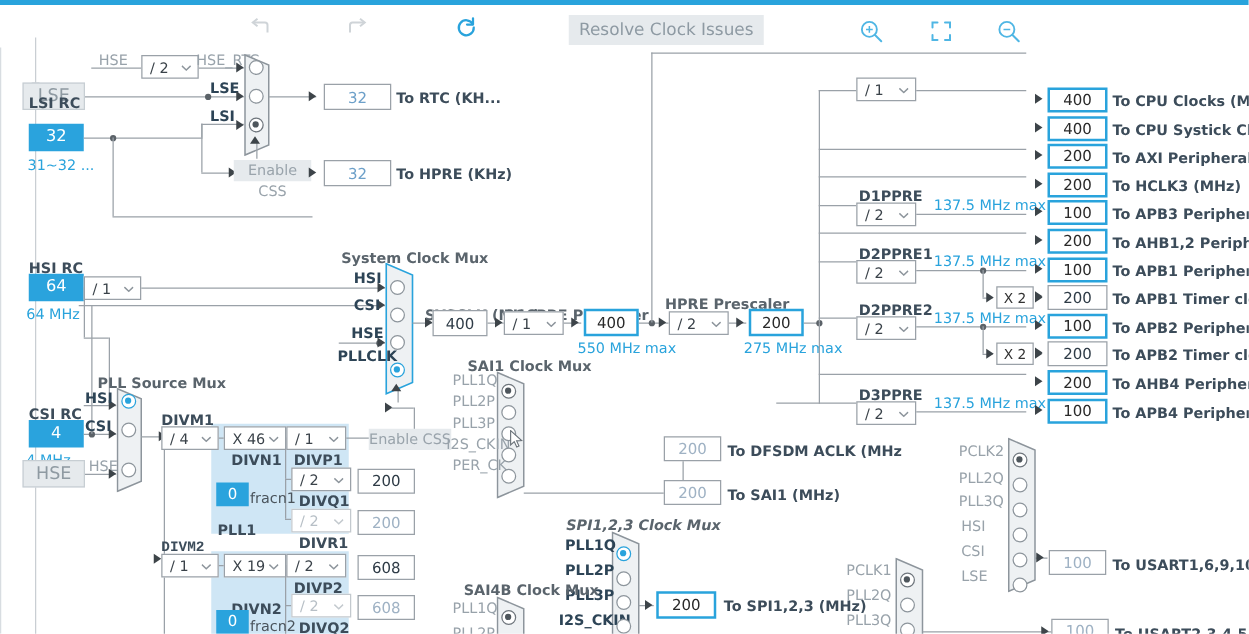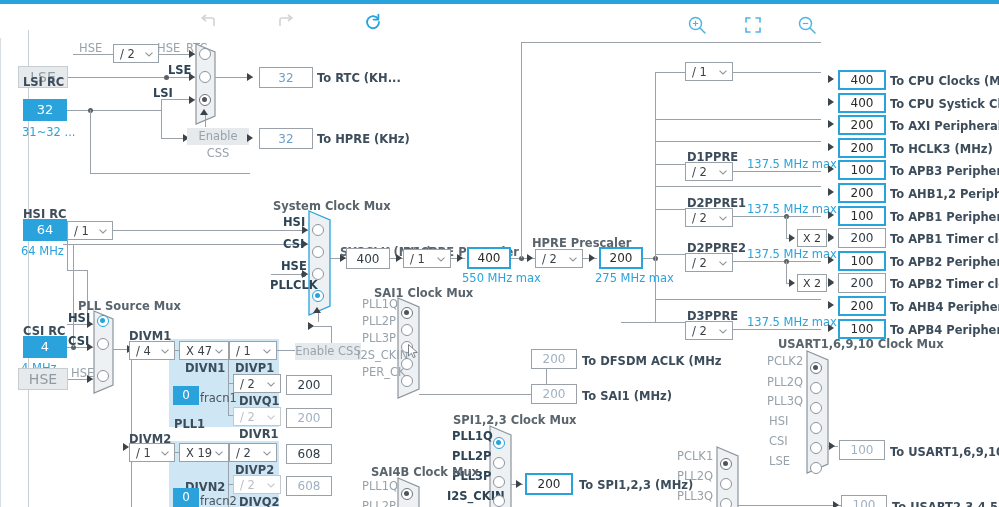--- a/index.html
+++ b/index.html
@@ -99,20 +99,21 @@
           <path d="M5 13 L5 7 Q5 5 7 5 L16 5" fill="none" stroke="#cfd4d8" stroke-width="1.6"></path>
           <path d="M13 2 L16.8 5 L13 8" fill="none" stroke="#cfd4d8" stroke-width="1.6"></path>
         </svg>
     </div>
     <div class="tbicon" style="left:360px;">
       <svg width="18" height="18" viewBox="0 0 18 18">
           <path d="M14.2 6.2 A6 6 0 1 0 15 9" fill="none" stroke="#29a3dc" stroke-width="1.8" stroke-linecap="round"></path>
           <path d="M14.4 1.6 L14.4 6.6 L9.6 6.6" fill="none" stroke="#29a3dc" stroke-width="1.8" stroke-linecap="round" stroke-linejoin="round"></path>
         </svg>
     </div>
+    <div class="resolvebtn">Resolve Clock Issues</div>
     <div class="zicon" style="left:686px;">
       <svg width="22" height="22" viewBox="0 0 22 22">
           <circle cx="9.5" cy="9.5" r="6" fill="none" stroke="#4fb6e4" stroke-width="1.5"></circle>
           <path d="M14 14 L19 19" stroke="#4fb6e4" stroke-width="1.6" stroke-linecap="round"></path>
           <path d="M9.5 6.8 L9.5 12.2 M6.8 9.5 L12.2 9.5" stroke="#4fb6e4" stroke-width="1.2"></path>
         </svg>
     </div>
     <div class="zicon" style="left:742px;">
       <svg width="22" height="22" viewBox="0 0 22 22">
           <path d="M4 8 L4 4 L8 4 M14 4 L18 4 L18 8 M18 14 L18 18 L14 18 M8 18 L4 18 L4 14" fill="none" stroke="#4fb6e4" stroke-width="1.6" stroke-linecap="round"></path>
@@ -153,21 +154,21 @@
 
     <div class="lbl" style="left:22px;top:37px;">LSI RC</div>
     <div class="srcblue" style="left:22px;top:61px;width:44px;height:22px;line-height:22px;">32</div>
     <div class="bluetext" style="left:21px;top:87px;">31~32 ...</div>
     <div class="wire wh" style="left:66px;top:72px;width:95px;"></div>
     <div class="dot" style="left:87px;top:70px;"></div>
     <div class="wire wv" style="left:89px;top:72px;height:63px;"></div>
     <div class="wire wh" style="left:89px;top:135px;width:160px;"></div>
     <div class="wire wv" style="left:160px;top:61px;height:11px;"></div>
     <div class="wire wh" style="left:160px;top:61px;width:34px;"></div>
-    <div class="lbl sig" style="left:152px;top:48px;">LSI</div>
+    <div class="lbl sig" style="left:167px;top:48px;">LSI</div>
     <div class="arw" style="left:188px;top:58px;"></div>
     <div class="wire wv" style="left:160px;top:61px;height:39px;"></div>
     <div class="wire wh" style="left:160px;top:100px;width:24px;"></div>
     <div class="arw" style="left:182px;top:96px;"></div>
 
     <div class="mux" style="left:194px;top:5px;">
       <svg width="26" height="82" viewBox="0 0 26 82">
           <path d="M1 1 L20 9 L20 73 L1 81 Z" fill="#eef1f3" stroke="#8d959c" stroke-width="1.2"></path>
         </svg>
     </div>
@@ -252,21 +253,21 @@
     <div class="pllgrp" style="left:168px;top:301px;width:110px;height:88px;"></div>
     <div class="lbl" style="left:128px;top:291px;">DIVM1</div>
     <div class="dd" style="left:128px;top:303px;width:46px;height:19px;line-height:19px;">
       <span class="t">/ 4</span>
       <svg class="cv" viewBox="0 0 8 5">
           <path d="M0.5 0.7 L4 4 L7.5 0.7" fill="none" stroke="#8d959c" stroke-width="1.1"></path>
         </svg>
     </div>
     <div class="wire wh" style="left:174px;top:312px;width:8px;"></div>
     <div class="dd" style="left:178px;top:303px;width:50px;height:19px;line-height:19px;">
-      <span class="t">X 47</span>
+      <span class="t">X 46</span>
       <svg class="cv" viewBox="0 0 8 5">
           <path d="M0.5 0.7 L4 4 L7.5 0.7" fill="none" stroke="#8d959c" stroke-width="1.1"></path>
         </svg>
     </div>
     <div class="lbl" style="left:184px;top:323px;">DIVN1</div>
     <div class="dd" style="left:228px;top:303px;width:48px;height:19px;line-height:19px;">
       <span class="t">/ 1</span>
       <svg class="cv" viewBox="0 0 8 5">
           <path d="M0.5 0.7 L4 4 L7.5 0.7" fill="none" stroke="#8d959c" stroke-width="1.1"></path>
         </svg>
@@ -295,21 +296,21 @@
     <div class="srcblue" style="left:172px;top:348px;width:26px;height:19px;line-height:19px;font-size:12px;">0</div>
     <div class="lbl" style="left:199px;top:353px;font-weight:normal;color:#4a545c;">fracn1</div>
     <div class="lbl" style="left:173px;top:379px;">PLL1</div>
 
     <div class="wire wh" style="left:276px;top:312px;width:54px;"></div>
     <div class="wire wv" style="left:330px;top:288px;height:24px;"></div>
     <div class="arw" style="left:307px;top:284px;"></div>
     <div class="wire wh" style="left:312px;top:288px;width:18px;"></div>
 
     <div class="pllgrp" style="left:168px;top:403px;width:110px;height:90px;"></div>
-    <div class="lbl" style="left:128px;top:394px;">DIVM2</div>
+    <div class="lbl" style="left:128px;top:394px;font-family:Liberation Mono, monospace;">DIVM2</div>
     <div class="arw" style="left:122px;top:405px;"></div>
     <div class="dd" style="left:128px;top:405px;width:46px;height:19px;line-height:19px;">
       <span class="t">/ 1</span>
       <svg class="cv" viewBox="0 0 8 5">
           <path d="M0.5 0.7 L4 4 L7.5 0.7" fill="none" stroke="#8d959c" stroke-width="1.1"></path>
         </svg>
     </div>
     <div class="wire wh" style="left:174px;top:414px;width:8px;"></div>
     <div class="dd" style="left:178px;top:405px;width:50px;height:19px;line-height:19px;padding-left:47px;">
       <span class="t">X 19</span>
@@ -528,21 +529,21 @@
     <div class="wire wh" style="left:418px;top:356px;width:128px;"></div>
     <div class="wire wv" style="left:545px;top:318px;height:38px;"></div>
     <div class="wire wh" style="left:545px;top:318px;width:16px;"></div>
     <div class="arw" style="left:557px;top:314px;"></div>
     <div class="vbox gray" style="left:530px;top:311px;width:46px;height:20px;line-height:19px;">200</div>
     <div class="outlbl" style="left:581px;top:316px;">To DFSDM ACLK (MHz</div>
     <div class="arw" style="left:557px;top:352px;"></div>
     <div class="vbox gray" style="left:530px;top:346px;width:46px;height:20px;line-height:19px;">200</div>
     <div class="outlbl" style="left:581px;top:351px;text-align:center;">To SAI1 (MHz)</div>
 
-    <div class="title" style="left:452px;top:375px;">SPI1,2,3 Clock Mux</div>
+    <div class="title" style="left:452px;top:375px;font-style:italic;">SPI1,2,3 Clock Mux</div>
     <div class="mux" style="left:488px;top:387px;">
       <svg width="30" height="102" viewBox="0 0 30 102">
           <path d="M1 1 L22 10 L22 92 L1 101 Z" fill="#eef1f3" stroke="#8d959c" stroke-width="1.2"></path>
         </svg>
     </div>
     <div class="lbl sig" style="left:451px;top:391px;">PLL1Q</div>
     <div class="lbl sig" style="left:451px;top:411px;">PLL2P</div>
     <div class="lbl sig" style="left:451px;top:431px;">PLL3P</div>
     <div class="lbl sig" style="left:446px;top:451px;">I2S_CKIN</div>
 
@@ -560,21 +561,20 @@
     <div class="mux" style="left:396px;top:439px;">
       <svg width="30" height="70" viewBox="0 0 30 70">
           <path d="M1 1 L22 10 L22 66 L1 69 Z" fill="#eef1f3" stroke="#8d959c" stroke-width="1.2"></path>
         </svg>
     </div>
     <div class="lbl sigmut" style="left:361px;top:441px;">PLL1Q</div>
     <div class="lbl sigmut" style="left:361px;top:461px;">PLL2P</div>
 
     <div class="rad ongray" style="left:400px;top:450px;"></div>
 
-    <div class="title" style="left:777px;top:299px;">USART1,6,9,10 Clock Mux</div>
     <div class="mux" style="left:805px;top:312px;">
       <svg width="30" height="124" viewBox="0 0 30 124">
           <path d="M1 1 L22 10 L22 114 L1 123 Z" fill="#eef1f3" stroke="#8d959c" stroke-width="1.2"></path>
         </svg>
     </div>
     <div class="lbl sigmut" style="left:766px;top:316px;">PCLK2</div>
     <div class="lbl sigmut" style="left:766px;top:337px;">PLL2Q</div>
     <div class="lbl sigmut" style="left:766px;top:356px;">PLL3Q</div>
     <div class="lbl sigmut" style="left:768px;top:376px;">HSI</div>
     <div class="lbl sigmut" style="left:768px;top:396px;">CSI</div>

